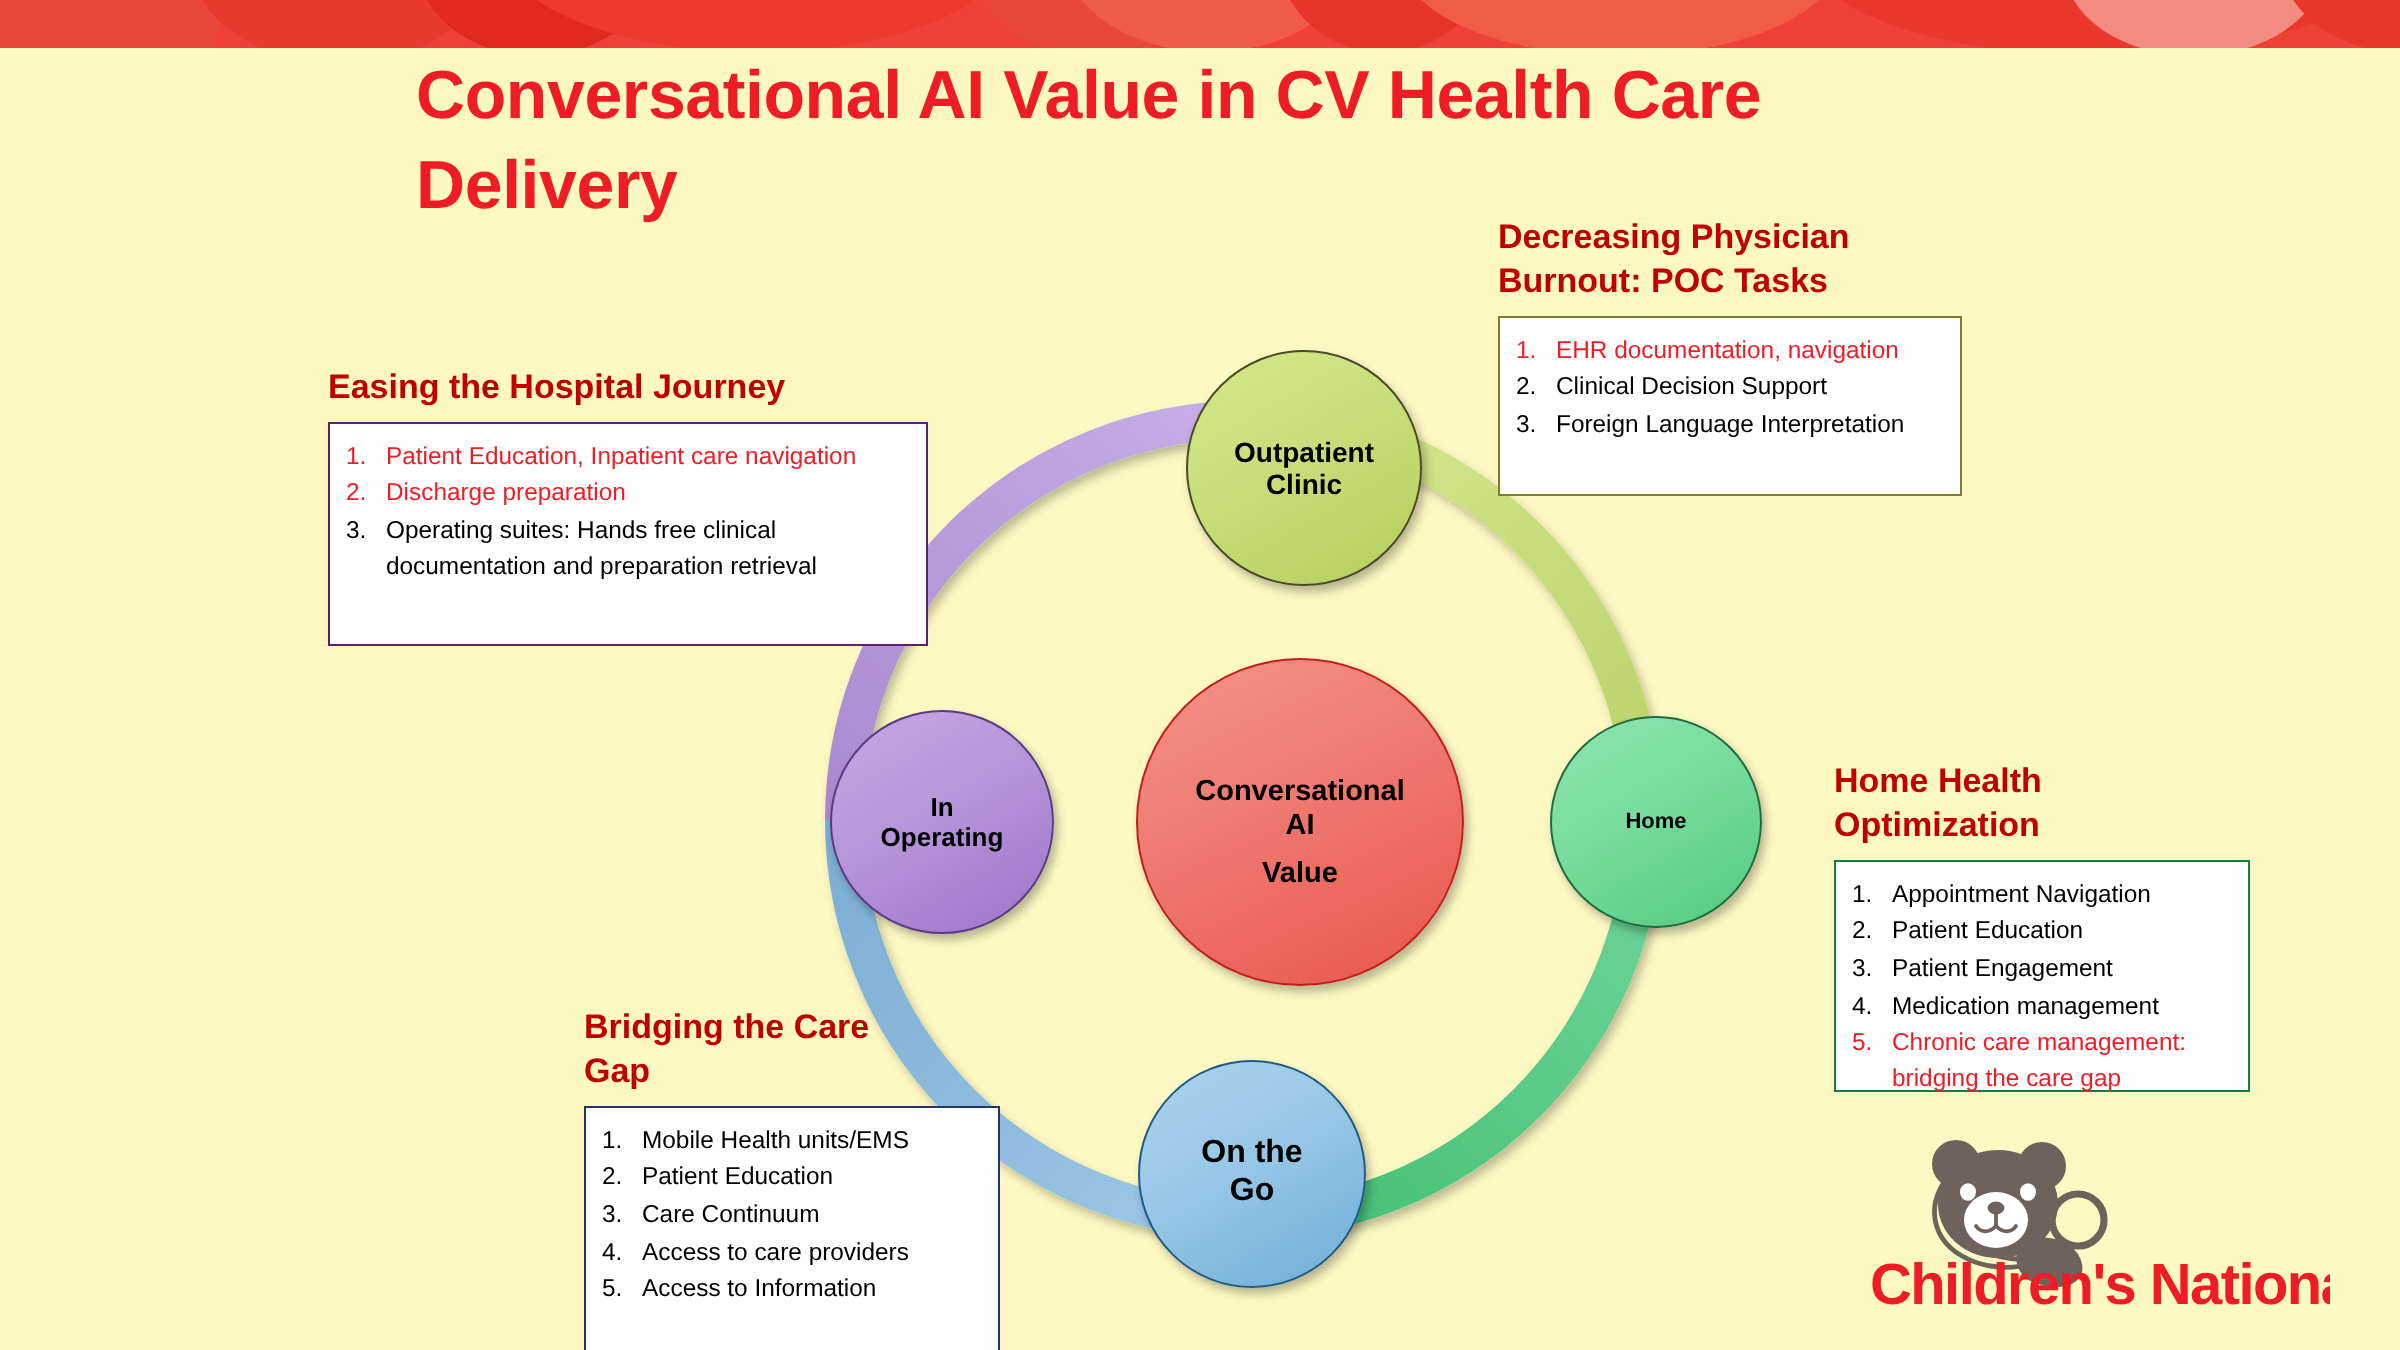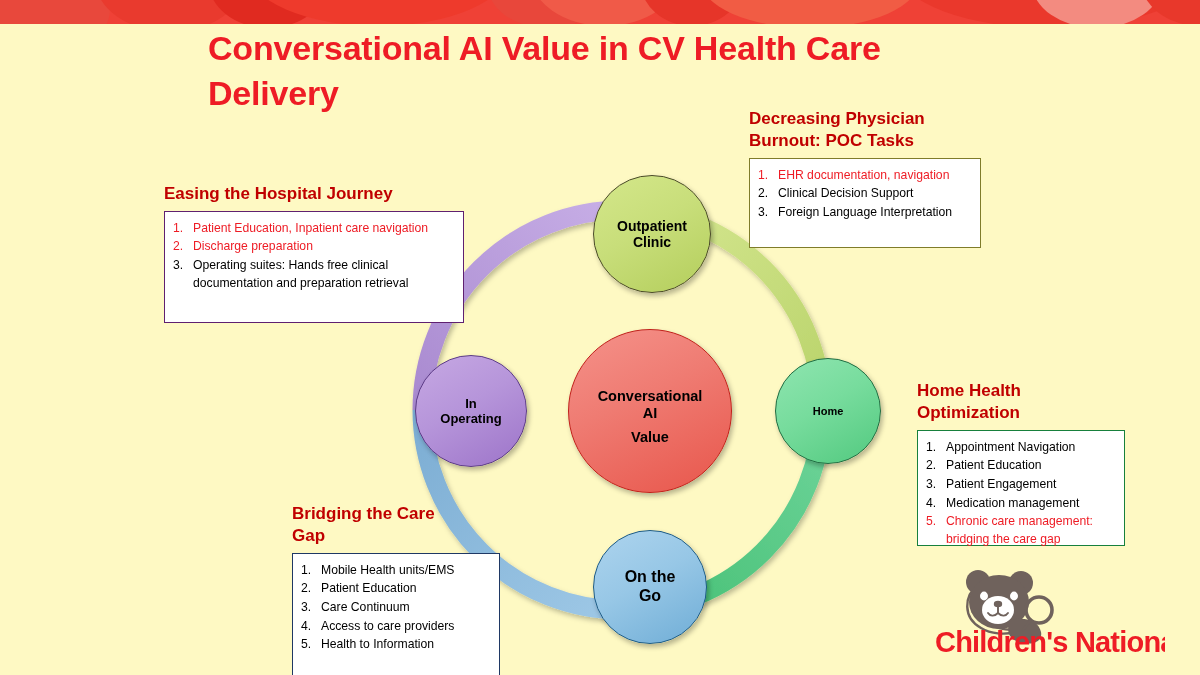--- a/index.html
+++ b/index.html
@@ -89,21 +89,21 @@
     font-size: 11px;
   }
   #node-hospital {
     left: 415px; top: 355px;
     width: 112px; height: 112px;
     background: linear-gradient(150deg, #c6a8e3 0%, #b695da 45%, #9d74c9 100%);
     border: 1.4px solid #5b3a86;
     font-size: 13px;
   }
   #node-onthego {
-    left: 593px; top: 530px;
+    left: 569px; top: 530px;
     width: 114px; height: 114px;
     background: linear-gradient(150deg, #add4ee 0%, #97c7e6 45%, #6fadd6 100%);
     border: 1.4px solid #1d5b85;
     font-size: 16px;
   }
 
   
   .callout { position: absolute; }
   .callout-title {
     font-size: 17px;
@@ -329,21 +329,21 @@
         <li>
           <span class="num">3.</span>
           <span class="txt">Care Continuum</span>
         </li>
         <li>
           <span class="num">4.</span>
           <span class="txt">Access to care providers</span>
         </li>
         <li>
           <span class="num">5.</span>
-          <span class="txt">Health to Information</span>
+          <span class="txt">Access to Information</span>
         </li>
       </ol>
     </div>
   </div>
 
   <div id="logo">
     <svg width="230" height="100" viewBox="0 0 230 100" aria-hidden="true">
       <g fill="#6f625c">
 
         <path d="M44 26 C28 38 28 60 46 70 C56 76 70 77 80 74" fill="none" stroke="#6f625c" stroke-width="2.4" stroke-linecap="round"></path>

